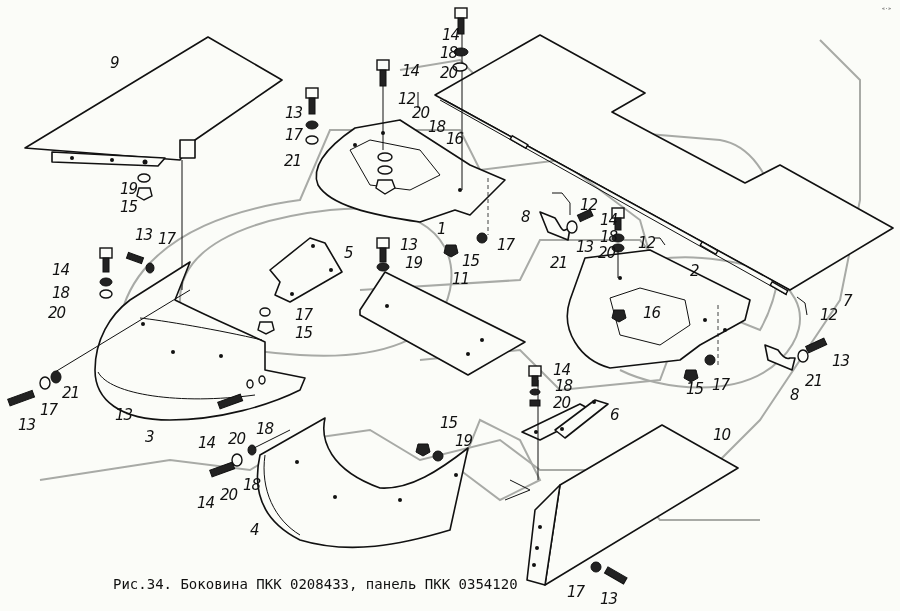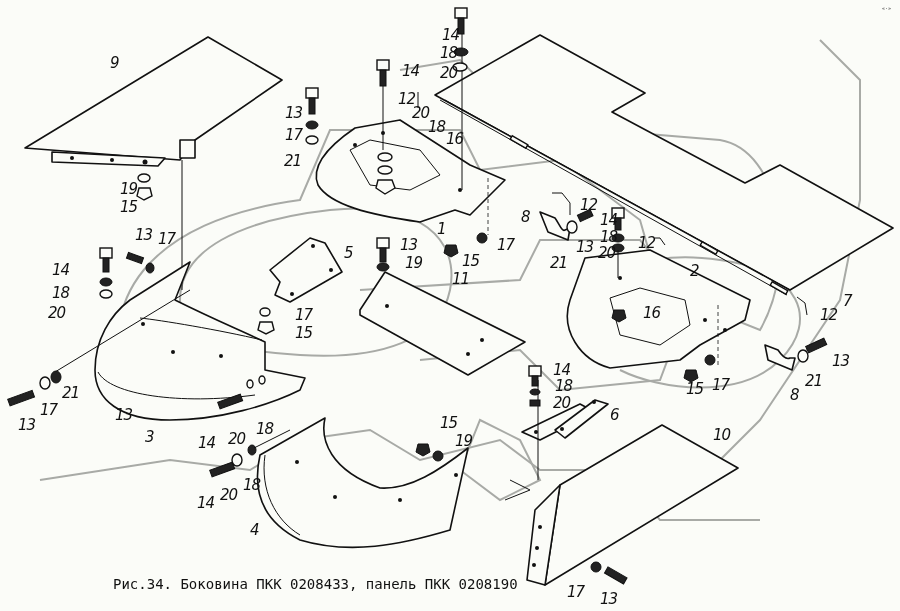--- a/index.html
+++ b/index.html
@@ -282,14 +282,14 @@
       <text x="243" y="490" class="callout">18</text>
       <text x="220" y="500" class="callout">20</text>
       <text x="197" y="508" class="callout">14</text>
       <text x="250" y="535" class="callout">4</text>
       <text x="713" y="440" class="callout">10</text>
       <text x="567" y="597" class="callout">17</text>
       <text x="600" y="604" class="callout">13</text>
     </g>
 </svg>
 
-<div class="caption">Рис.34. Боковина ПКК 0208433, панель ПКК 0208190</div>
+<div class="caption">Рис.34. Боковина ПКК 0208433, панель ПКК 0354120</div>
 <div class="mark">«·»</div>
 
 </body></html>

